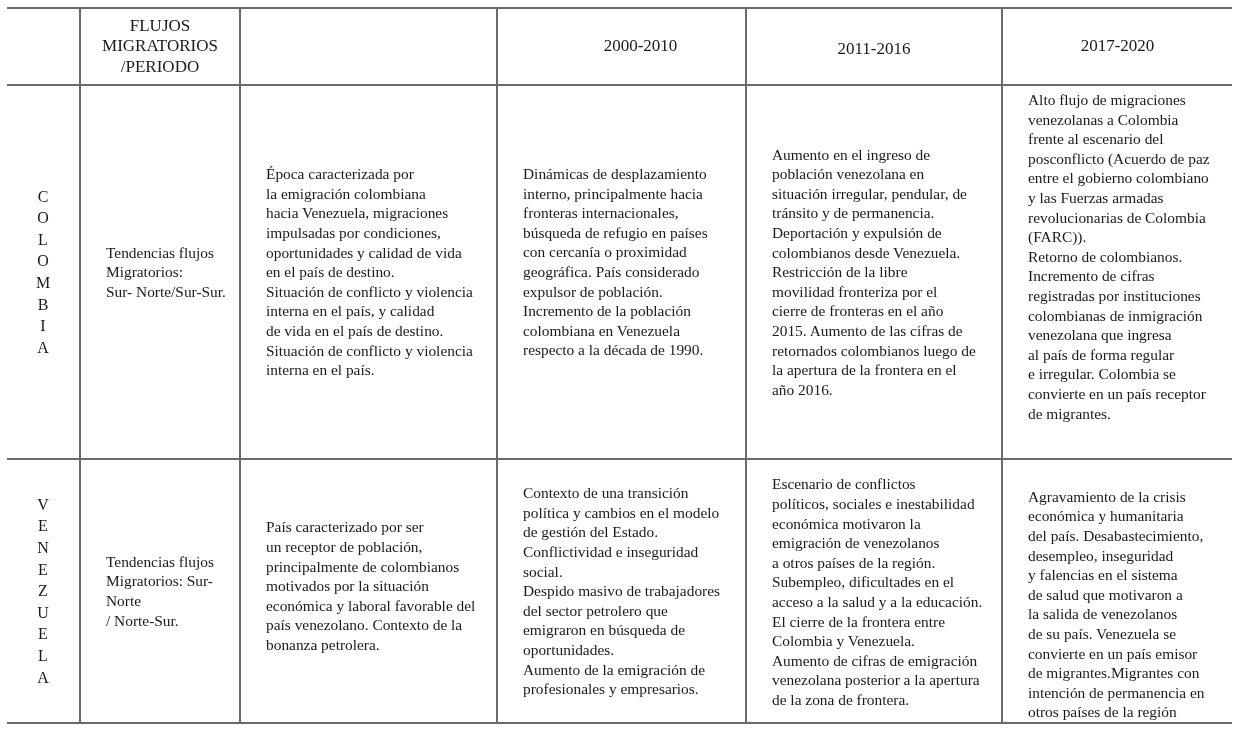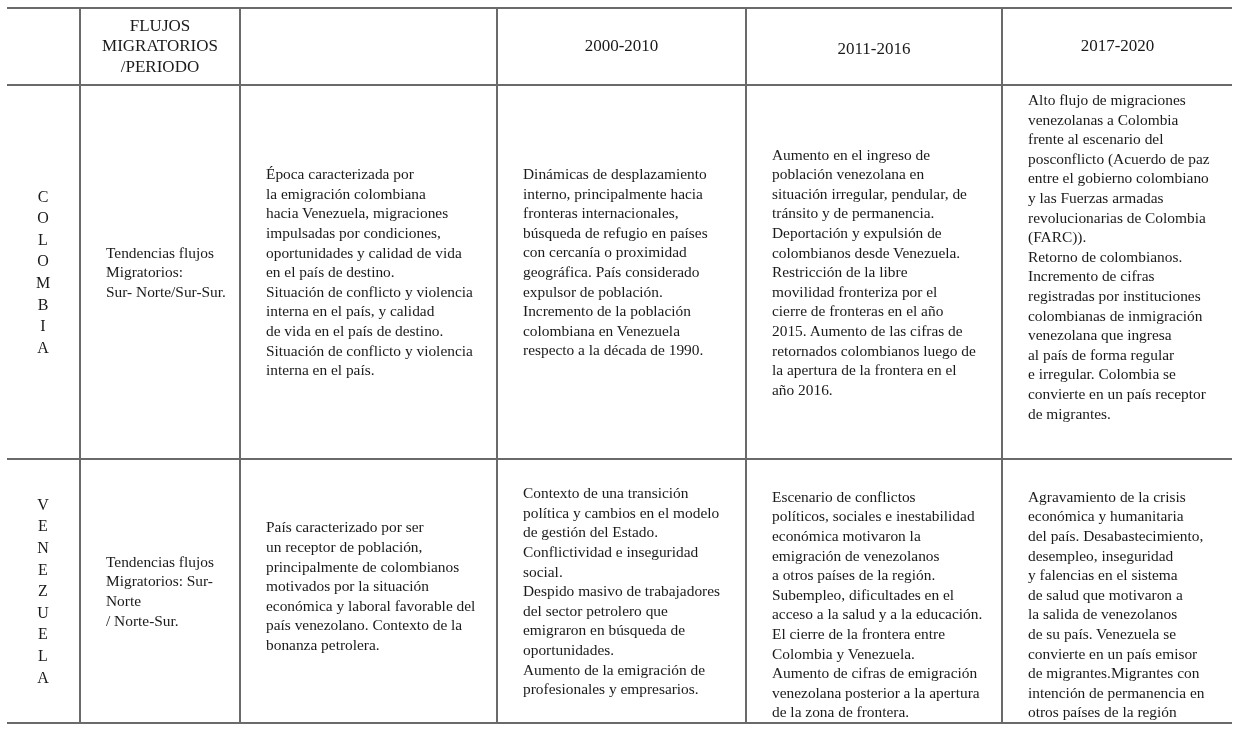--- a/index.html
+++ b/index.html
@@ -33,21 +33,21 @@
   <div class="vline" style="left:994px;top:0;height:717px"></div>
 
   <div class="cell hdr" style="left:0;top:2px;width:72px;height:75px">
     <span class="txt"></span>
   </div>
   <div class="cell hdr" style="left:74px;top:2px;width:158px;height:75px">
     <span class="txt">FLUJOS
 MIGRATORIOS
 /PERIODO</span>
   </div>
-  <div class="cell hdr" style="left:491px;top:2px;width:247px;height:75px">
+  <div class="cell hdr" style="left:510px;top:2px;width:247px;height:75px">
     <span class="txt">2000-2010</span>
   </div>
   <div class="cell hdr" style="left:740px;top:2px;width:254px;height:80px">
     <span class="txt">2011-2016</span>
   </div>
   <div class="cell hdr" style="left:996px;top:2px;width:229px;height:75px">
     <span class="txt">2017-2020</span>
   </div>
 
   <div class="cell country" style="left:0;top:79px;width:72px;height:372px">
@@ -161,21 +161,21 @@
 de gestión del Estado.
 Conflictividad e inseguridad
 social.
  Despido masivo de trabajadores
 del sector petrolero que
 emigraron en búsqueda de
 oportunidades.
 Aumento de la emigración de
 profesionales y empresarios.</span>
   </div>
-  <div class="cell body" style="left:740px;top:453px;width:254px;height:262px;align-items:flex-end;padding-top:2px">
+  <div class="cell body" style="left:740px;top:453px;width:254px;height:262px;align-items:center;padding-top:2px">
     <span class="txt">Escenario de conflictos
 políticos, sociales e inestabilidad
 económica motivaron la
 emigración de venezolanos
 a otros países de la región.
 Subempleo, dificultades en el
 acceso a la salud y a la educación.
 El cierre de la frontera entre
 Colombia y Venezuela.
 Aumento de cifras de emigración

